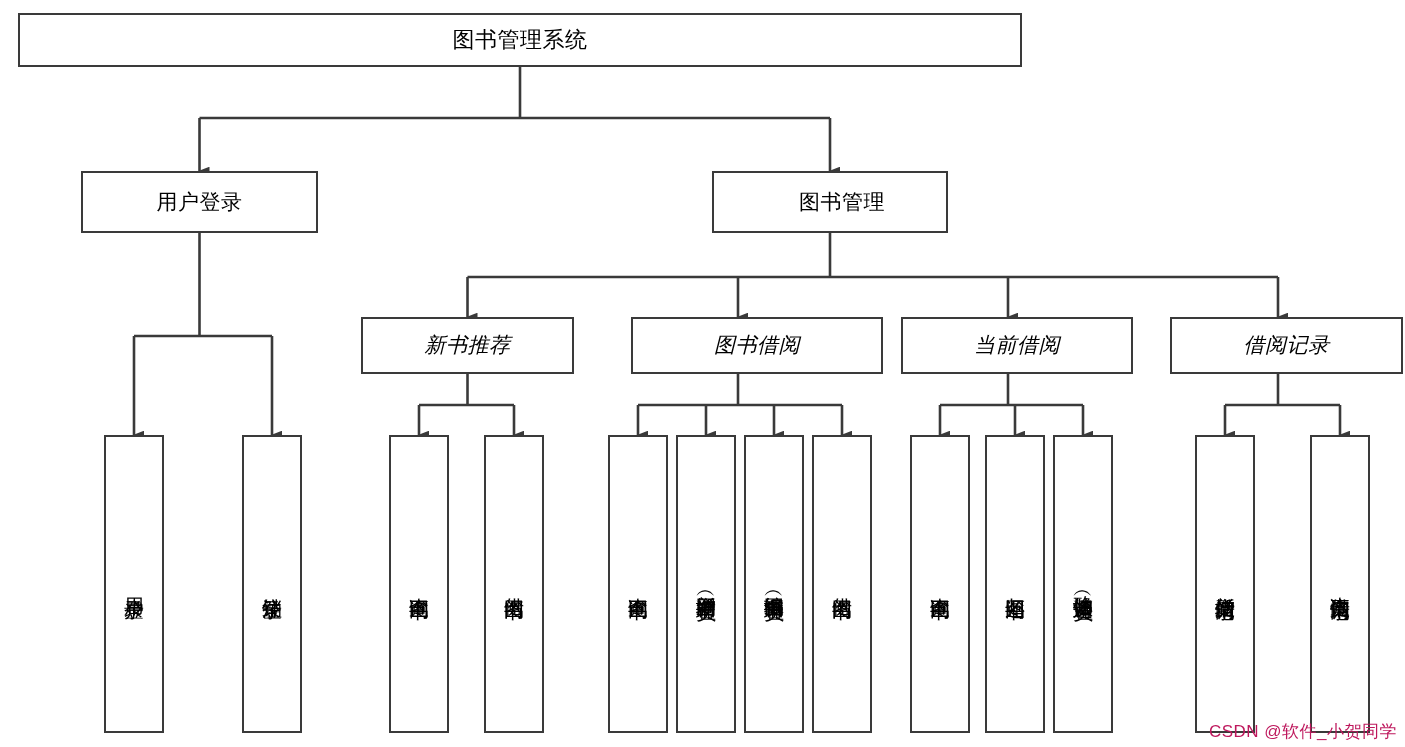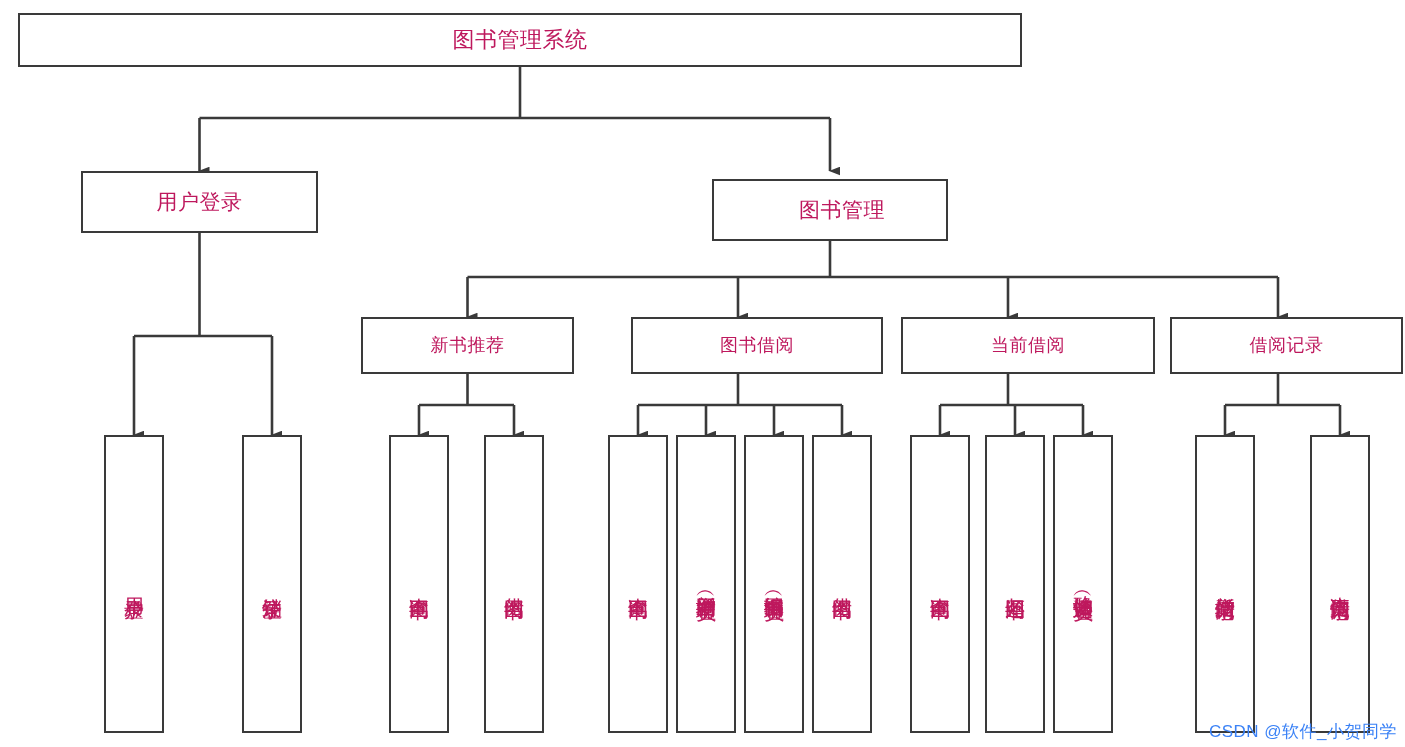--- a/index.html
+++ b/index.html
@@ -31,43 +31,43 @@
     position: absolute;
     box-sizing: border-box;
     background: #ffffff;
     border: 2px solid #3a3a3a;
     display: flex;
     align-items: center;
     justify-content: center;
     overflow: hidden;
   }
   .node-label {
-    color: #be185d;
+    color: #000000;
     font-size: 21px;
     line-height: 1.18;
     white-space: nowrap;
     letter-spacing: 0.5px;
   }
   .node-box.vertical .node-label {
     writing-mode: vertical-rl;
     text-orientation: upright;
     font-size: 20px;
     line-height: 1.25;
     letter-spacing: 1px;
     white-space: nowrap;
     max-height: 100%;
   }
   .node-box.level-1 .node-label { font-size: 22px; }
   .node-box.level-2 .node-label { font-size: 21px; }
-  .node-box.level-3 .node-label { font-size: 18px; }
+  .node-box.level-3 .node-label { font-size: 21px; font-style: italic; }
   #watermark {
     position: absolute;
     right: 8px;
     bottom: 4px;
-    color: #3b82f6;
+    color: #be185d;
     font-size: 17px;
     letter-spacing: 0.5px;
     user-select: none;
     white-space: nowrap;
   }
 </style>
 </head>
 <body>
 
 <div id="diagram-root">
@@ -113,30 +113,30 @@
         <line x1="1340" y1="405" x2="1340" y2="435" stroke="#3a3a3a" stroke-width="2.6" marker-end="url(#arrowhead)"></line>
       </g>
   </svg>
   <div id="nodes-layer">
       <div class="node-box level-1" style="left: 18px; top: 13px; width: 1004px; height: 54px;">
         <span class="node-label">图书管理系统</span>
       </div>
       <div class="node-box level-2" style="left: 81px; top: 171px; width: 237px; height: 62px;">
         <span class="node-label">用户登录</span>
       </div>
-      <div class="node-box level-2" style="left: 712px; top: 179px; width: 236px; height: 62px; padding-left: 24px;">
+      <div class="node-box level-2" style="left: 712px; top: 171px; width: 236px; height: 62px; padding-left: 24px;">
         <span class="node-label">图书管理</span>
       </div>
       <div class="node-box level-3" style="left: 361px; top: 317px; width: 213px; height: 57px;">
         <span class="node-label">新书推荐</span>
       </div>
       <div class="node-box level-3" style="left: 631px; top: 317px; width: 252px; height: 57px;">
         <span class="node-label">图书借阅</span>
       </div>
-      <div class="node-box level-3" style="left: 901px; top: 317px; width: 254px; height: 57px;">
+      <div class="node-box level-3" style="left: 901px; top: 317px; width: 232px; height: 57px;">
         <span class="node-label">当前借阅</span>
       </div>
       <div class="node-box level-3" style="left: 1170px; top: 317px; width: 233px; height: 57px;">
         <span class="node-label">借阅记录</span>
       </div>
       <div class="node-box level-4 vertical" style="left: 104px; top: 435px; width: 60px; height: 298px;">
         <span class="node-label">用户登录</span>
       </div>
       <div class="node-box level-4 vertical" style="left: 242px; top: 435px; width: 60px; height: 298px;">
         <span class="node-label">注销登录</span>

